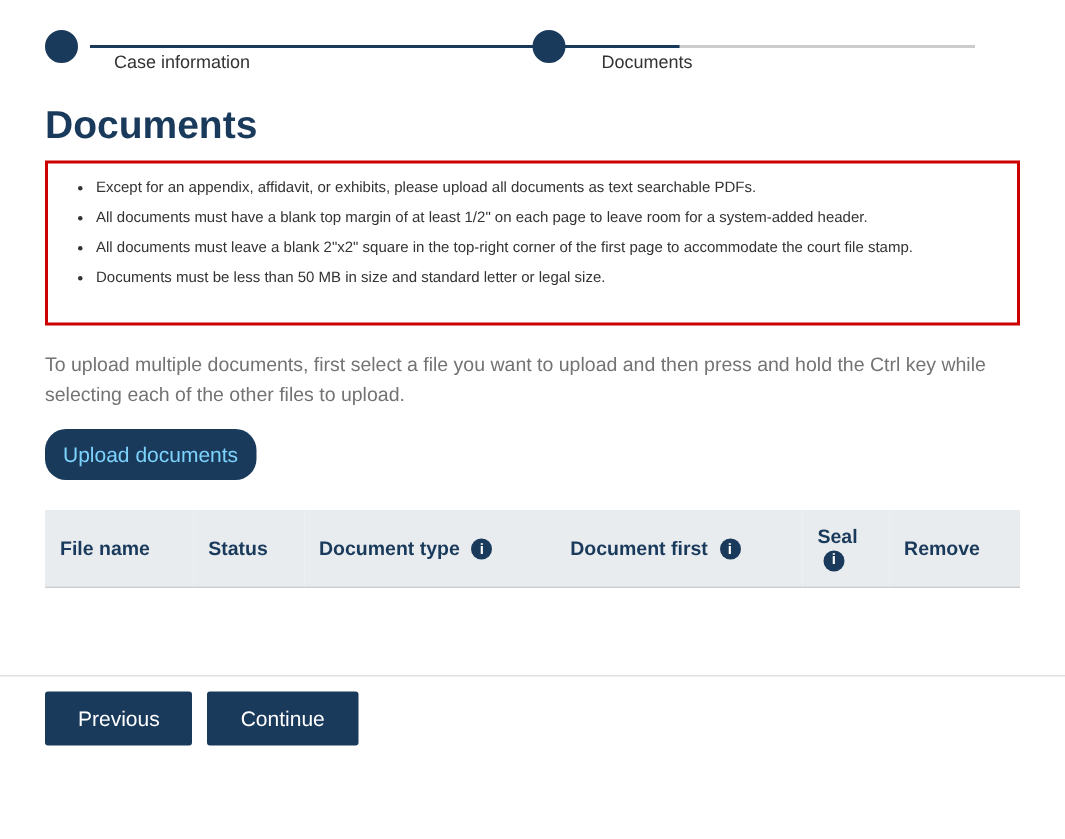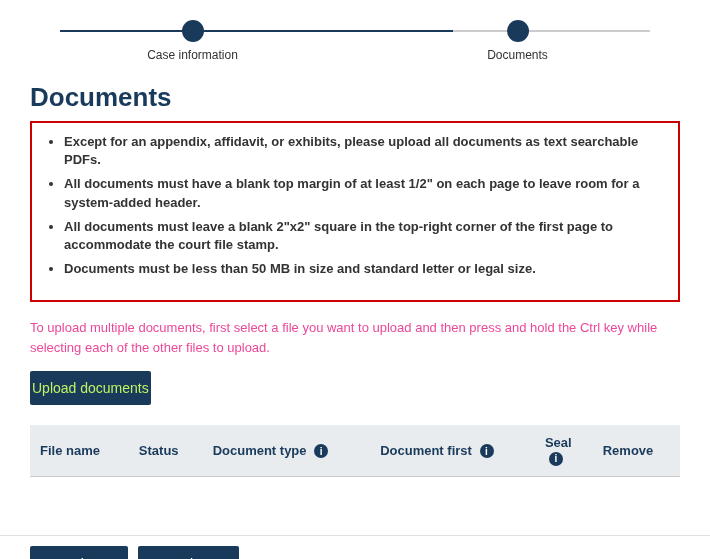--- a/index.html
+++ b/index.html
@@ -32,24 +32,25 @@
     .progress-line-filled {
       position: absolute;
       top: 0;
       left: 0;
       width: 66.6%;
       height: 2px;
       background: #1a3a5c;
     }
     .step-item {
       display: flex;
-      flex-direction: column;
-      align-items: center;
+      flex-direction: row;
+      align-items: flex-end;
       z-index: 1;
       flex: 1;
+      gap: 24px;
     }
     .step-circle {
       width: 22px;
       height: 22px;
       border-radius: 50%;
       background: #1a3a5c;
       border: 2px solid #1a3a5c;
       margin-bottom: 6px;
     }
     .step-circle.inactive {
@@ -87,48 +88,47 @@
     .warning-box {
       border: 2px solid #cc0000;
       padding: 10px 14px;
       margin-bottom: 16px;
     }
     .warning-box ul {
       list-style: disc;
       padding-left: 18px;
     }
     .warning-box ul li {
-      font-size: 13px;
+      font-size: 10px;
       color: #333;
       margin-bottom: 6px;
       line-height: 1.4;
-      font-weight: bold;
     }
     .warning-box ul li:last-child {
       margin-bottom: 12px;
     }
 
     
     .info-text {
       font-size: 13px;
-      color: #ec4899;
+      color: #737373;
       margin-bottom: 14px;
       line-height: 1.5;
     }
 
     
     .upload-btn {
       background: #1a3a5c;
-      color: #bef264;
+      color: #7dd3fc;
       border: none;
-      padding: 9px 2px;
+      padding: 9px 12px;
       font-size: 14px;
       cursor: pointer;
       margin-bottom: 20px;
-      border-radius: 2px;
+      border-radius: 14px;
     }
 
     
     .doc-table {
       width: 100%;
       border-collapse: collapse;
       margin-bottom: 38px;
     }
     .doc-table thead tr {
       background: #e8ecef;

